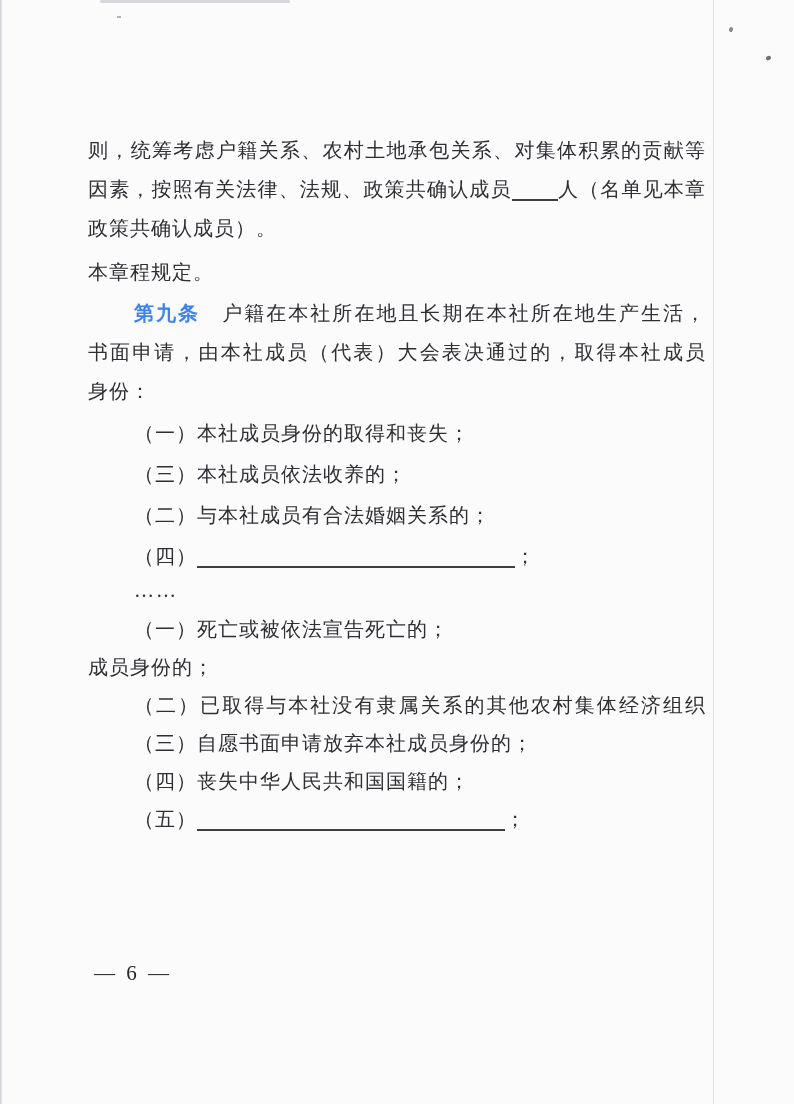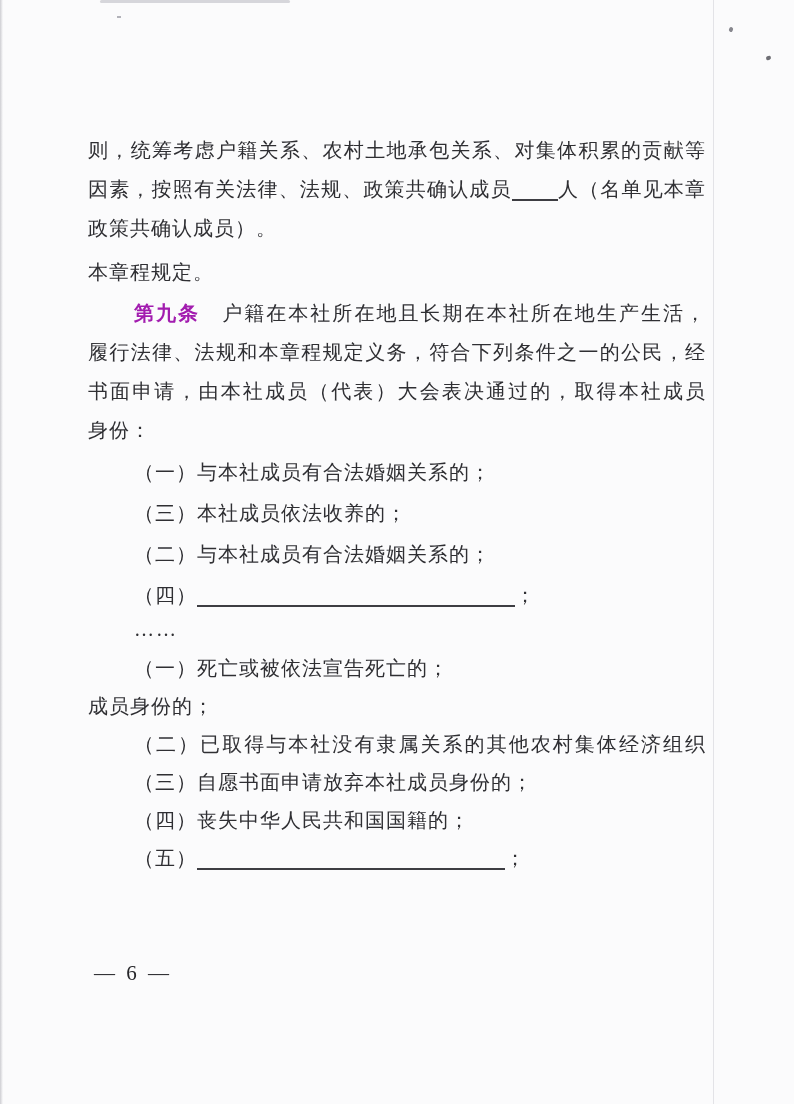--- a/index.html
+++ b/index.html
@@ -33,21 +33,21 @@
   .speck-c { left: 117px; top: 16px; width: 4px; height: 2px; background: rgba(130,130,140,.6); }
   
   .content {
     position: absolute; left: 88px; top: 131px; width: 618px;
     color: #2f2f33; font-size: 20px; letter-spacing: 1px;
   }
   .ln   { height: 39px; line-height: 39px; white-space: nowrap; }
   .ln38 { height: 38px; line-height: 38px; white-space: nowrap; }
   .just { text-align: justify; text-align-last: justify; }
   .ind  { text-indent: 46px; }
-  .b    { font-weight: bold; color: #a21caf; }
+  .b    { font-weight: bold; color: #3b82f6; }
   .gap  { display: inline-block; width: 21px; }
   .blank {
     display: inline-block; height: 18px; vertical-align: -5px;
     border-bottom: 2px solid #3d3d42;
   }
   .blank-short { width: 46px; }
   .blank-a9    { width: 318px; }
   .blank-a10   { width: 308px; }
   .ell { height: 34px; line-height: 28px; letter-spacing: 2px; }
   .mb5 { margin-bottom: 5px; }
@@ -78,26 +78,25 @@
       <div class="ln just"><span>因素，按照有关法律、法规、政策共确认成员</span><span class="blank blank-short"></span><span>人（名单见本章</span></div>
       <div class="ln">政策共确认成员）。</div>
     </div>
 
     <div class="mb2">
       <div class="ln">本章程规定。</div>
     </div>
 
     <div class="mb3">
       <div class="ln just ind"><span class="b">第九条</span><span class="gap"></span><span>户籍在本社所在地且长期在本社所在地生产生活，</span></div>
-      <div class="ln just">履行法律、法规和本章程规定义务，符合下列条件之一的公民，经</div>
       <div class="ln just">书面申请，由本社成员（代表）大会表决通过的，取得本社成员</div>
       <div class="ln">身份：</div>
     </div>
 
-    <div class="ln ind">（一）与本社成员有合法婚姻关系的；</div>
+    <div class="ln ind">（一）本社成员身份的取得和丧失；</div>
     <div class="ln ind mt2">（三）本社成员依法收养的；</div>
     <div class="ln ind mt2">（二）与本社成员有合法婚姻关系的；</div>
     <div class="ln ind mt2"><span>（四）</span><span class="blank blank-a9"></span><span>；</span></div>
     <div class="ln ind ell">……</div>
 
 
     <div class="ln38 ind">（一）死亡或被依法宣告死亡的；</div>
     <div>
       <div class="ln38">成员身份的；</div>
       <div class="ln38 just ind">（二）已取得与本社没有隶属关系的其他农村集体经济组织</div>

